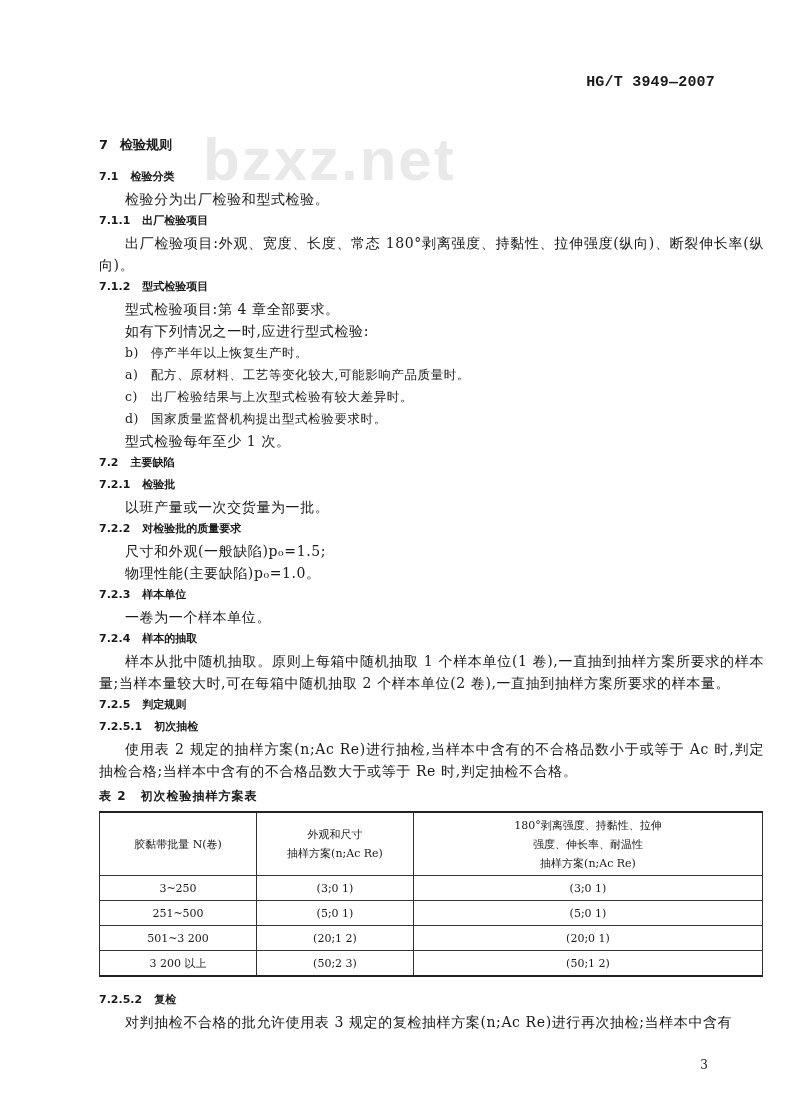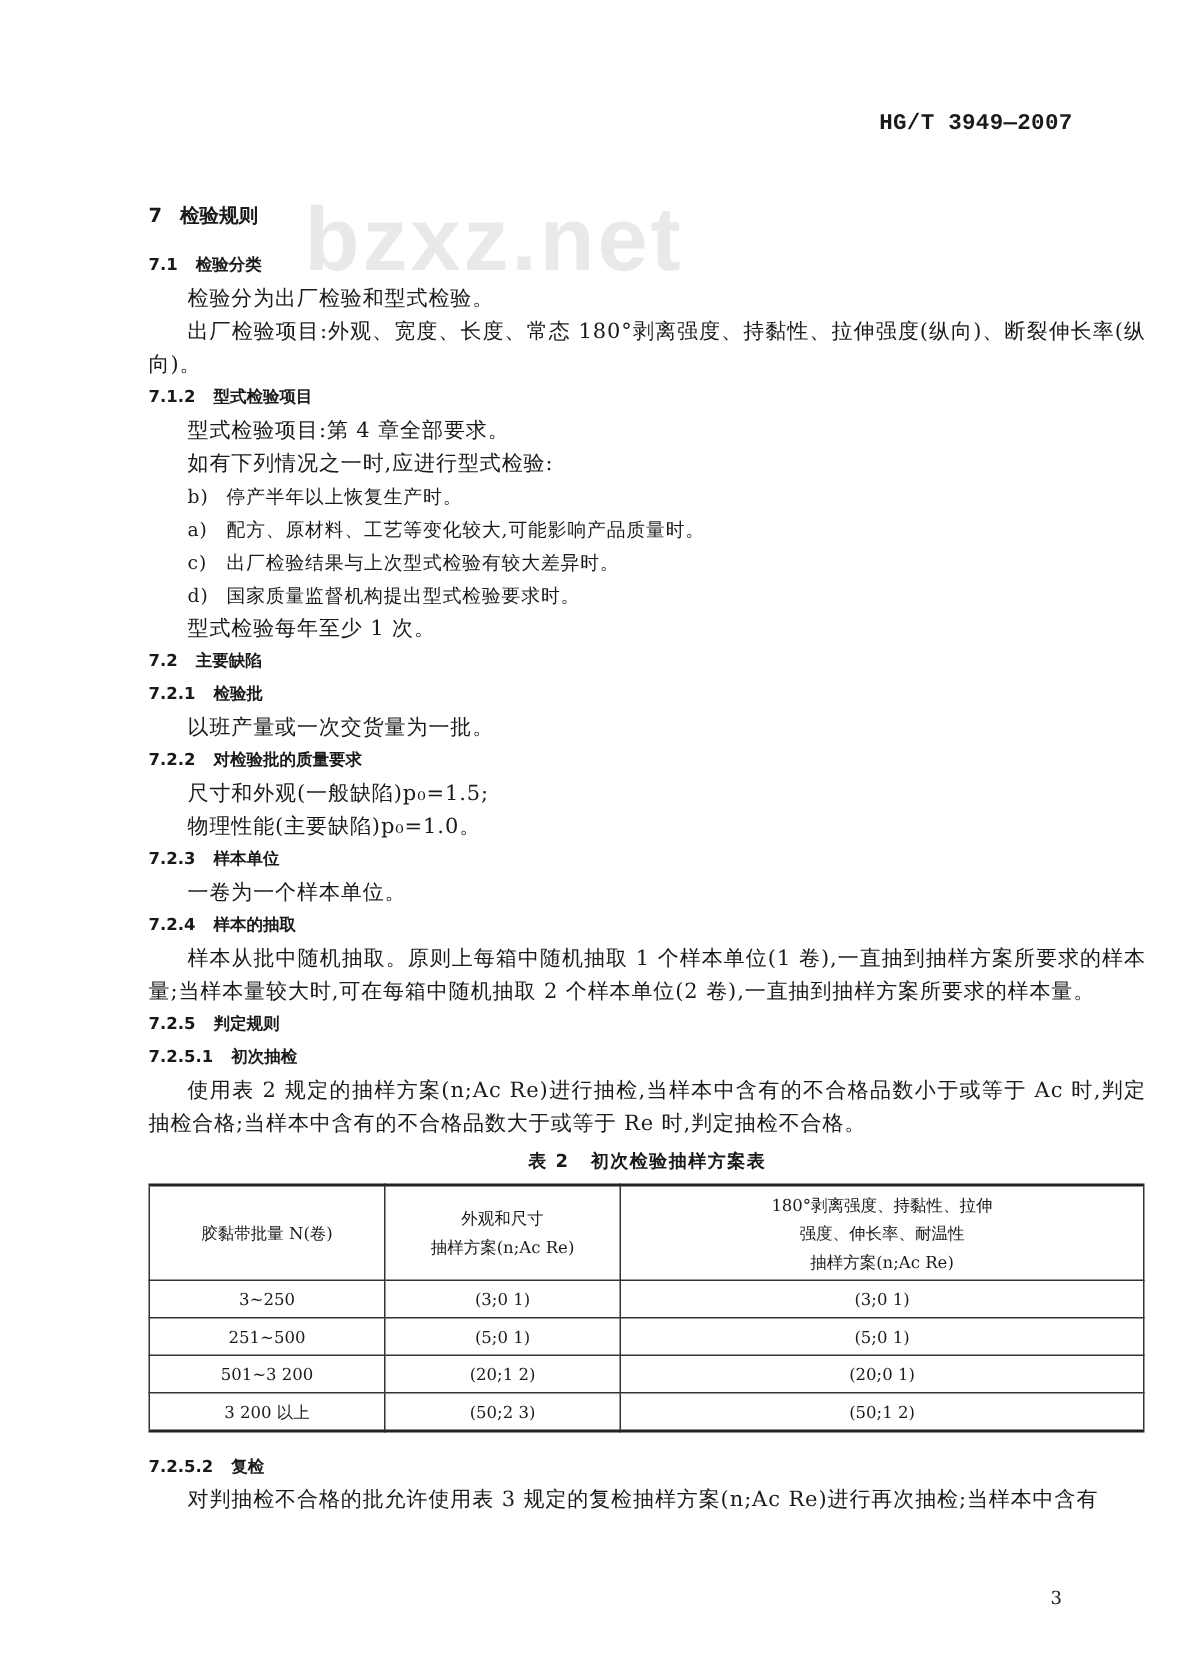--- a/index.html
+++ b/index.html
@@ -20,21 +20,21 @@
     line-height: 1; z-index: 0; user-select: none;
   }
   .content { position: absolute; left: 63px; top: 134px; width: 665px; z-index: 1; margin-left: 36px; }
   .h { font-family: "DejaVu Sans", sans-serif; font-weight: bold; font-size: 11px; line-height: 22px; margin: 0; }
   .h .num { display: inline-block; margin-right: 12px; }
   .h1 { font-size: 13px; margin-bottom: 10px; }
   .p { font-size: 14px; line-height: 22px; margin: 0; text-indent: 26px; text-align: justify; letter-spacing: 0.6px; }
   .li { font-size: 12.5px; line-height: 22px; margin: 0 0 0 26px; letter-spacing: 0.6px; }
   .li .mark { display: inline-block; width: 26px; }
   .table-caption {
-    text-align: center; font-family: "DejaVu Sans", sans-serif; font-weight: bold;
+    text-align: left; font-family: "DejaVu Sans", sans-serif; font-weight: bold;
     font-size: 12px; margin: 6px 0 6px 0; letter-spacing: 1px;
   }
   .table-caption .tnum { margin-right: 14px; }
   table.plan {
     border-collapse: collapse; width: 664px; font-size: 11px;
     font-family: "DejaVu Serif", serif;
   }
   table.plan th, table.plan td {
     border: 1px solid #333; text-align: center; font-weight: normal; padding: 0;
   }
@@ -55,20 +55,23 @@
 
   <h1 class="h h1">
     <span class="num">7</span><span>检验规则</span>
   </h1>
 
   <h2 class="h">
     <span class="num">7.1</span><span>检验分类</span>
   </h2>
   <p class="p">检验分为出厂检验和型式检验。</p>
 
+  <h3 class="h">
+    <span class="num">7.1.1</span><span>出厂检验项目</span>
+  </h3>
   <p class="p">出厂检验项目:外观、宽度、长度、常态 180°剥离强度、持黏性、拉伸强度(纵向)、断裂伸长率(纵向)。</p>
 
   <h3 class="h">
     <span class="num">7.1.2</span><span>型式检验项目</span>
   </h3>
   <p class="p">型式检验项目:第 4 章全部要求。</p>
   <p class="p">如有下列情况之一时,应进行型式检验:</p>
   <div class="li"><span class="mark">b)</span><span>停产半年以上恢复生产时。</span></div>
   <div class="li"><span class="mark">a)</span><span>配方、原材料、工艺等变化较大,可能影响产品质量时。</span></div>
   <div class="li"><span class="mark">c)</span><span>出厂检验结果与上次型式检验有较大差异时。</span></div>

